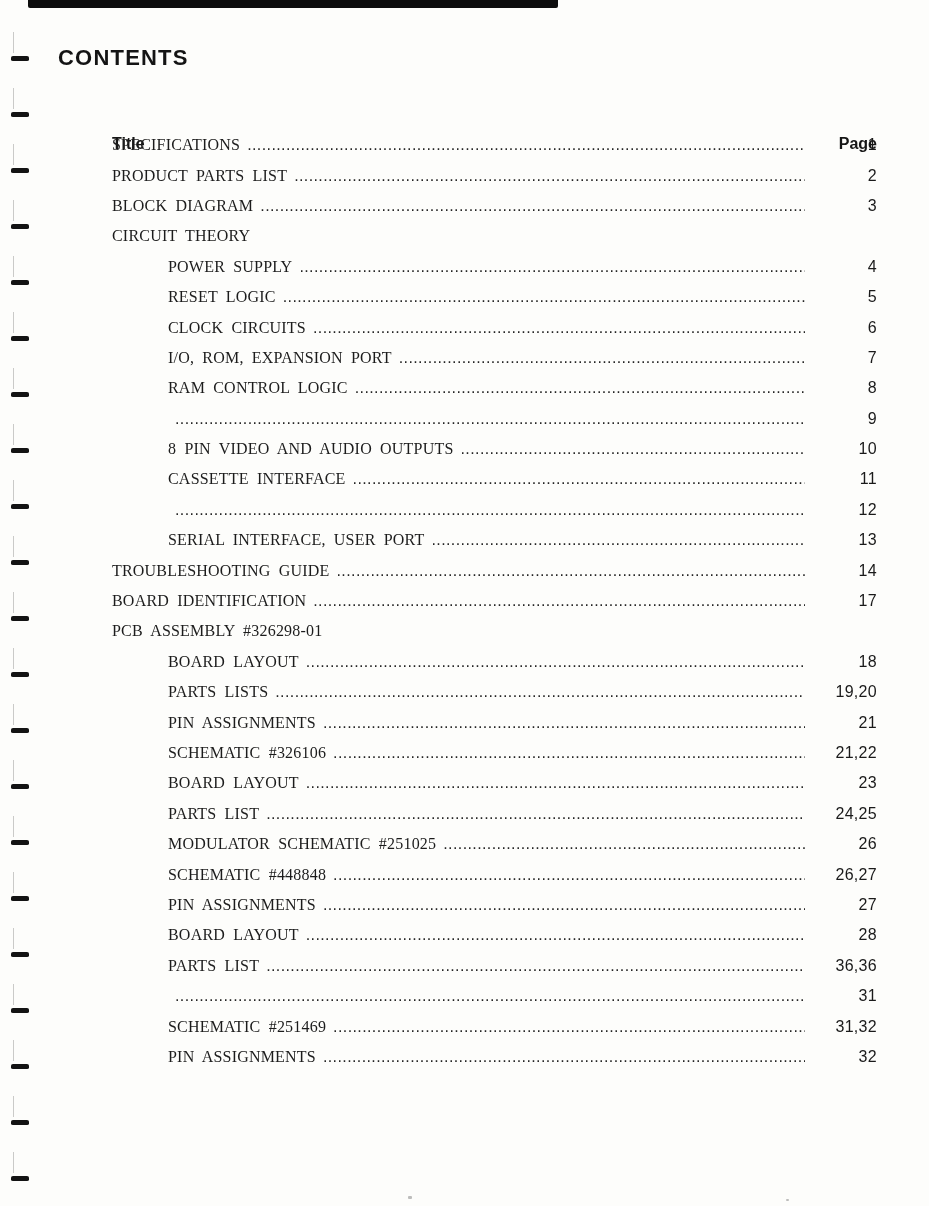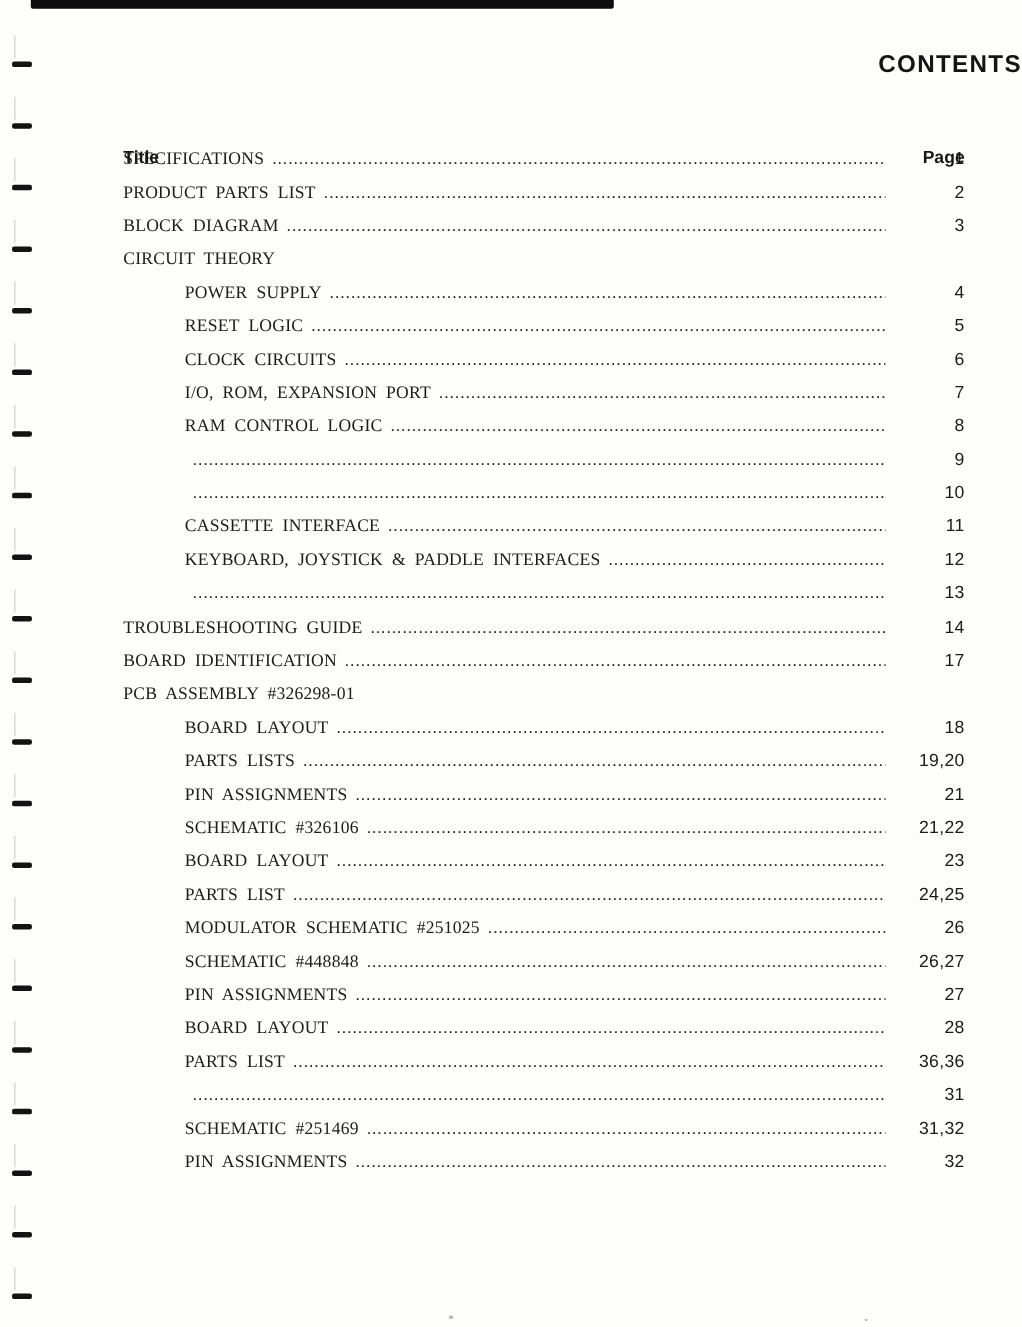--- a/index.html
+++ b/index.html
@@ -28,21 +28,21 @@
     border-radius: 2px / 1.5px;
   }
   .mark::before {
     content: ""; position: absolute;
     left: 2px; top: -24px; width: 1px; height: 21px;
     background: rgba(0,0,0,0.20);
   }
 
   .title-wrap {
     position: absolute; top: 45px; left: 0; right: 0;
-    text-align: right; padding-left: 58px;
+    text-align: left; padding-left: 58px;
   }
   .title {
     font-size: 22px; font-weight: 700; letter-spacing: 1.2px;
     color: #141414;
   }
 
   .colhead {
     position: absolute; top: 95px; left: 112px; right: 52px;
     display: flex; justify-content: space-between;
     font-size: 16px; font-weight: 700; color: #161616; margin-top: 40px;
@@ -159,34 +159,35 @@
       <div class="row indent">
         <span class="lab">RAM CONTROL LOGIC</span>
         <span class="dots">............................................................................................................................................................................................................................</span>
         <span class="pg">8</span>
       </div>
       <div class="row indent">
         <span class="dots">............................................................................................................................................................................................................................</span>
         <span class="pg">9</span>
       </div>
       <div class="row indent">
+        <span class="lab">8 PIN VIDEO AND AUDIO OUTPUTS</span>
         <span class="dots">............................................................................................................................................................................................................................</span>
         <span class="pg">10</span>
       </div>
       <div class="row indent">
         <span class="lab">CASSETTE INTERFACE</span>
         <span class="dots">............................................................................................................................................................................................................................</span>
         <span class="pg">11</span>
       </div>
       <div class="row indent">
-        <span class="lab">KEYBOARD, JOYSTICK &amp; PADDLE INTERFACES</span>
         <span class="dots">............................................................................................................................................................................................................................</span>
         <span class="pg">12</span>
       </div>
       <div class="row indent">
+        <span class="lab">SERIAL INTERFACE, USER PORT</span>
         <span class="dots">............................................................................................................................................................................................................................</span>
         <span class="pg">13</span>
       </div>
       <div class="row">
         <span class="lab">TROUBLESHOOTING GUIDE</span>
         <span class="dots">............................................................................................................................................................................................................................</span>
         <span class="pg">14</span>
       </div>
       <div class="row">
         <span class="lab">BOARD IDENTIFICATION</span>

